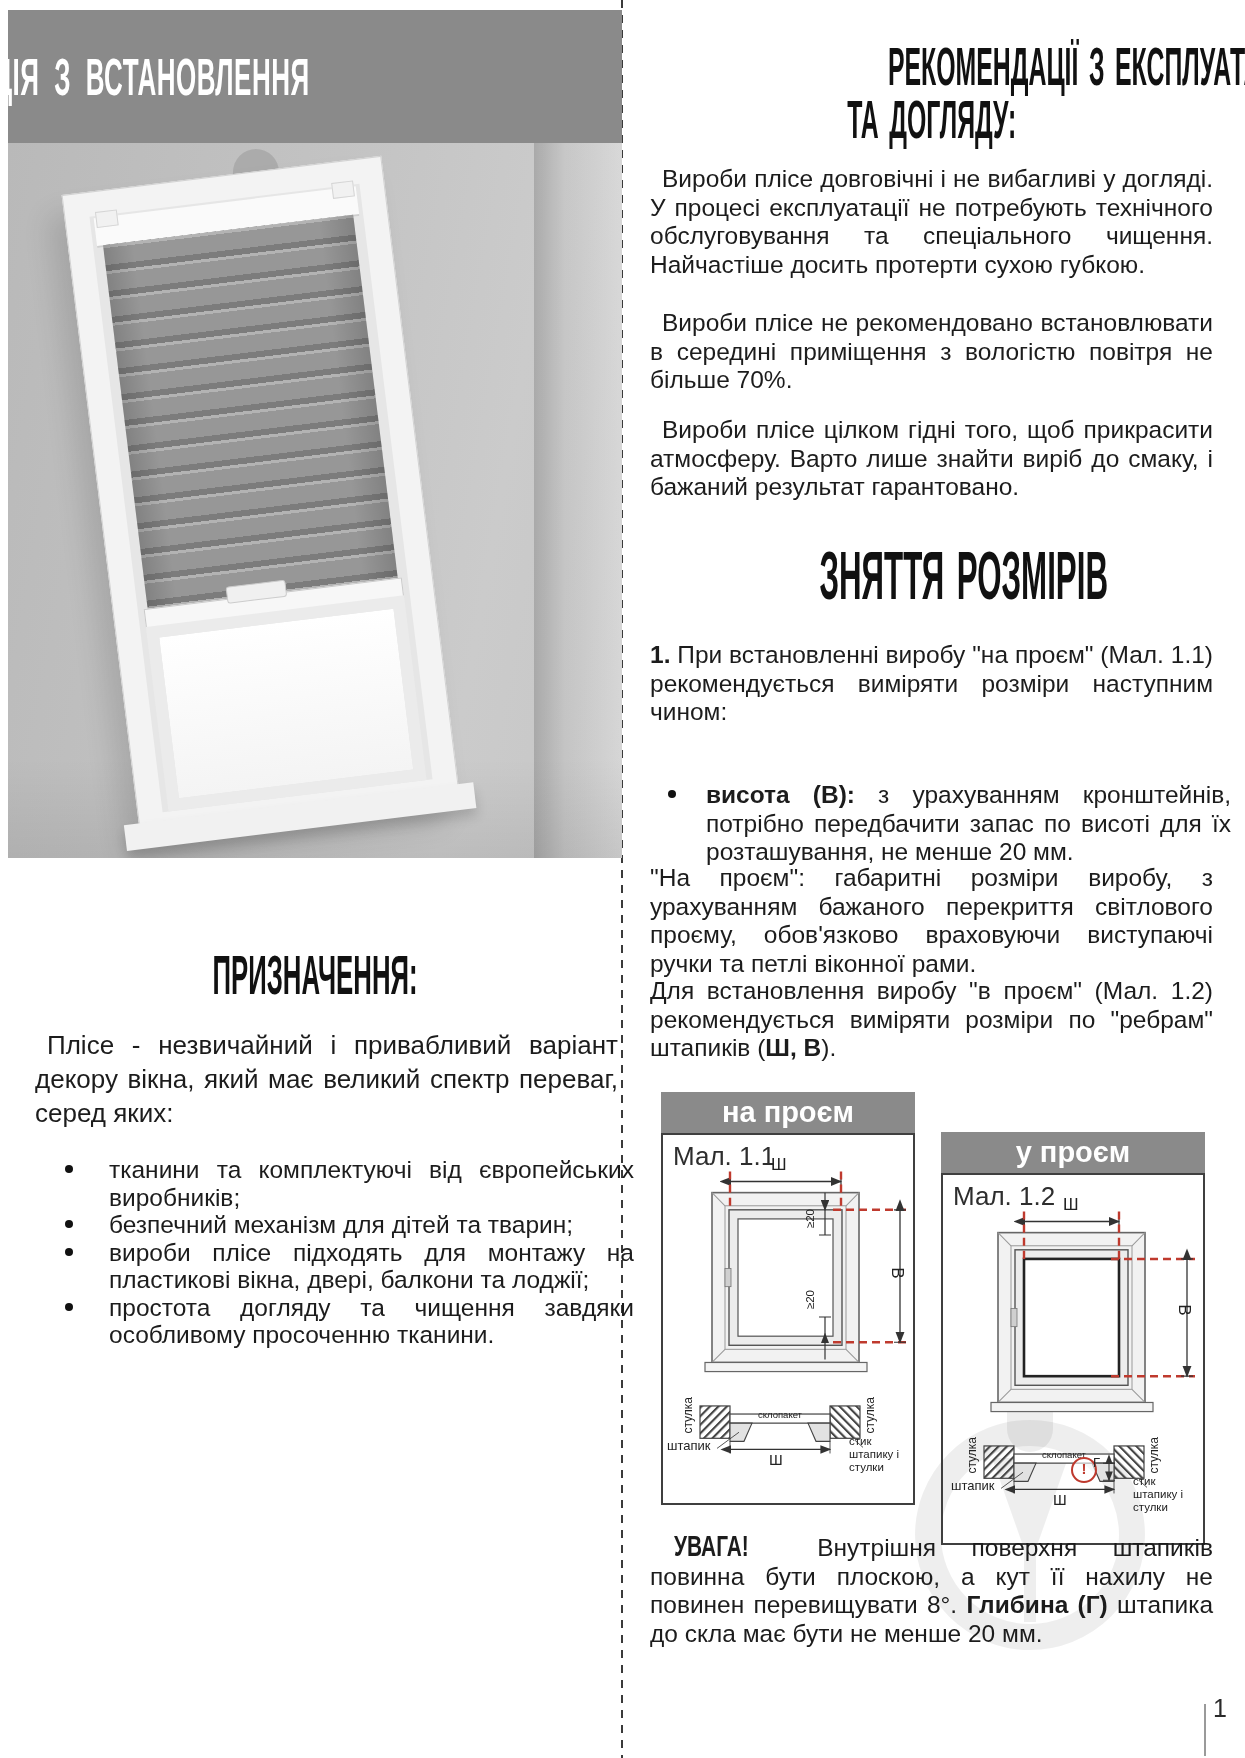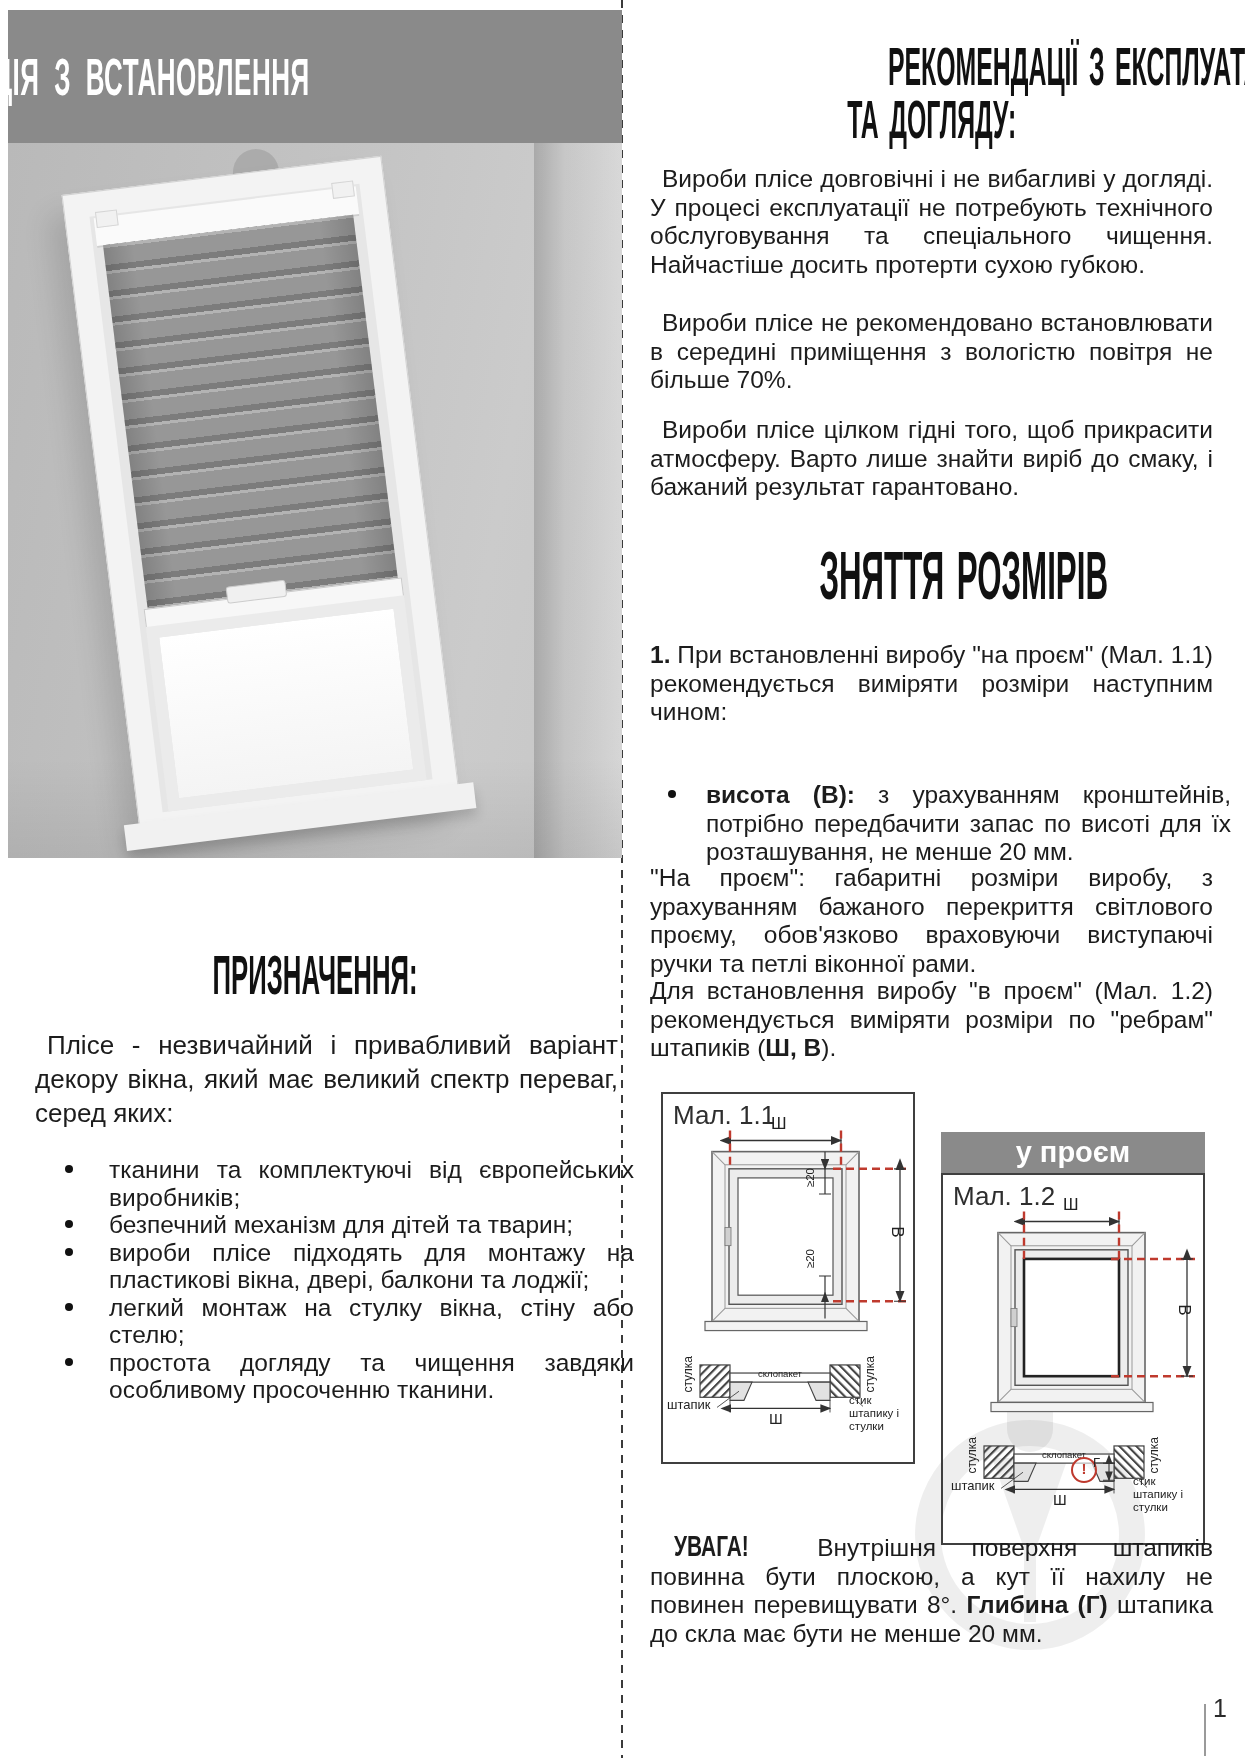--- a/index.html
+++ b/index.html
@@ -141,21 +141,20 @@
   <div class="sec-heading big-heading abs" style="left:8px;top:948px;width:614px;font-size:56px;">
     <span>ПРИЗНАЧЕННЯ:</span>
   </div>
 
   <div class="lcol-text abs ind" style="left:35px;top:1028px;width:583px;line-height:34px;font-size:26px;">Плісе - незвичайний і привабливий варіант декору вікна, який має великий спектр переваг, серед яких:</div>
 
   <ul class="blist lcol-text abs" style="left:35px;top:1140px;width:583px;">
       <li><span class="dot"></span><span>тканини та комплектуючі від європейських виробників;</span></li>
       <li><span class="dot"></span><span>безпечний механізм для дітей та тварин;</span></li>
       <li><span class="dot"></span><span>вироби плісе підходять для монтажу на пластикові вікна, двері, балкони та лоджії;</span></li>
-      <li><span class="dot"></span><span>легкий монтаж на стулку вікна, стіну або стелю;</span></li>
       <li><span class="dot"></span><span>простота догляду та чищення завдяки особливому просоченню тканини.</span></li>
     </ul>
 
   <div class="sec-heading abs" style="left:650px;top:40px;width:563px;font-size:54px;line-height:53px;">
     <div><span>РЕКОМЕНДАЦІЇ З ЕКСПЛУАТАЦІЇ</span></div>
     <div><span>ТА ДОГЛЯДУ:</span></div>
   </div>
 
   <div class="rcol-text abs ind" style="left:650px;top:165px;width:563px;">Вироби плісе довговічні і не вибагливі у догляді. У процесі експлуатації не потребують технічного обслуговування та спеціального чищення. Найчастіше досить протерти сухою губкою.</div>
 
@@ -186,20 +185,23 @@
   </div>
 
   <div class="emblem em-light" style="left:900px;top:1360px;z-index:0;">
     <div class="knob"></div>
       <div class="ring"></div>
       <div class="bulb"></div>
       <div class="stem"></div>
   </div>
 
   <div class="panel" style="left:661px;top:1092px;width:254px;">
+    <div class="panel-bar">
+      <span>на проєм</span>
+    </div>
     <div class="panel-box" style="height:368px;">
       <div class="fig-label">Мал. 1.1</div>
       <svg class="panel-svg" viewBox="0 0 250 364" width="100%" height="100%" preserveAspectRatio="none">
         <defs>
           <marker id="m1e" markerWidth="9" markerHeight="7" refX="8" refY="3.5" orient="auto">
             <path d="M0,0 L9,3.5 L0,7 Z" fill="#333"></path>
             </marker>
           <marker id="m1s" markerWidth="9" markerHeight="7" refX="1" refY="3.5" orient="auto-start-reverse">
             <path d="M0,0 L9,3.5 L0,7 Z" fill="#333"></path>
             </marker>

